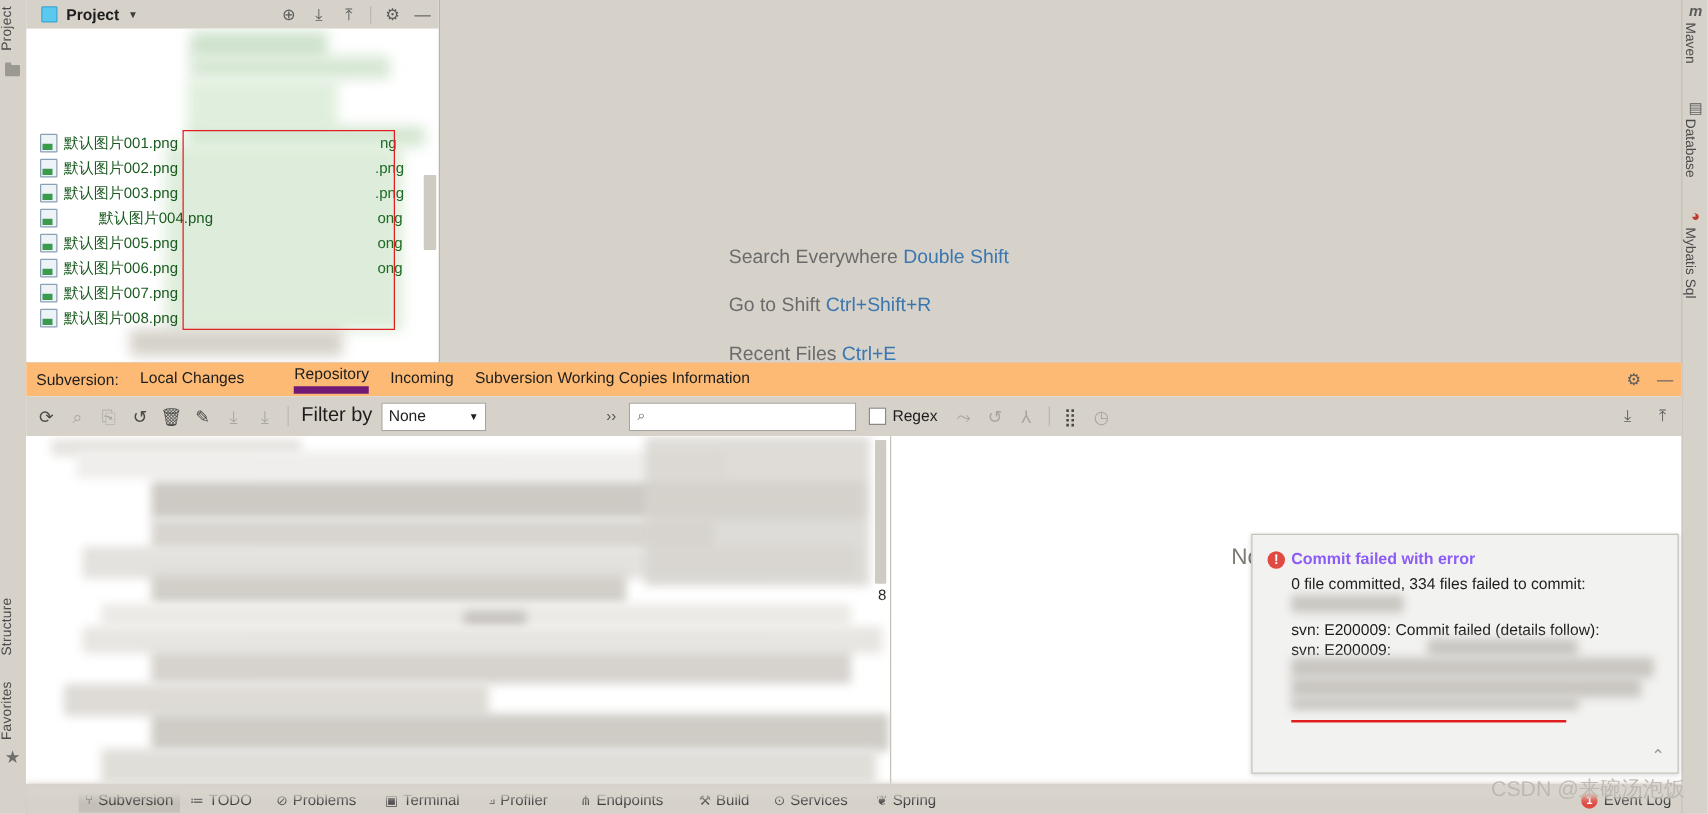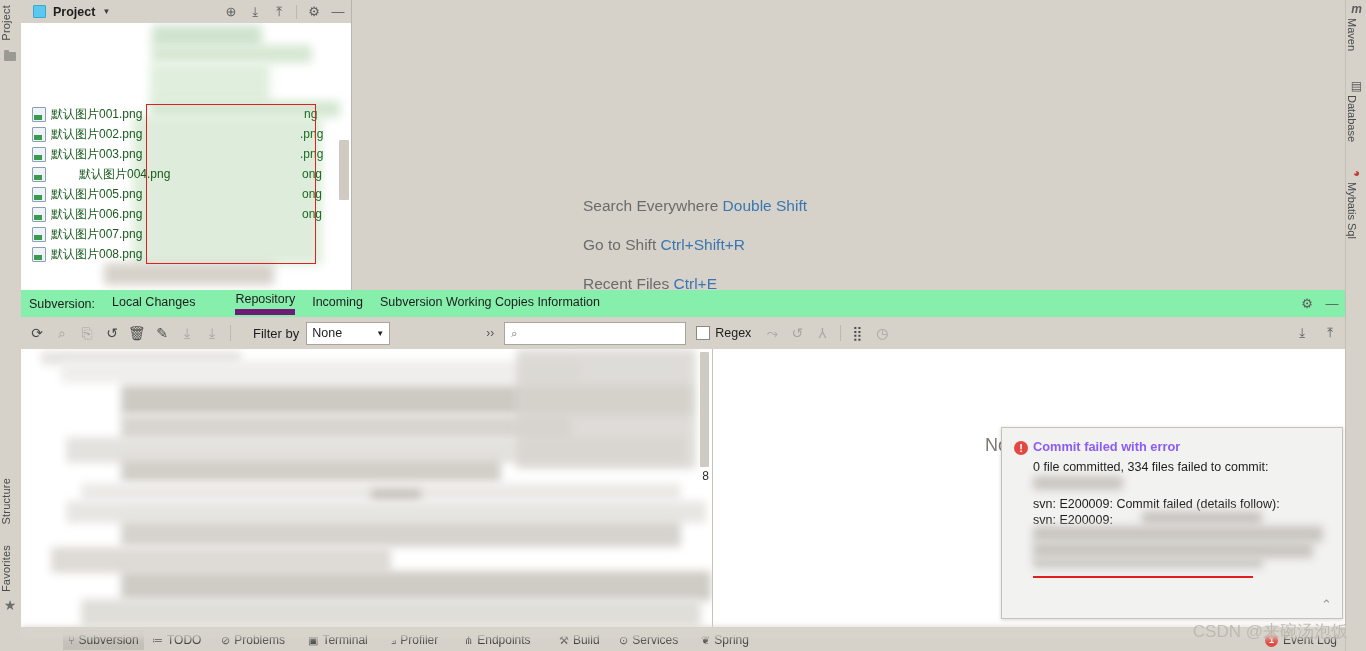--- a/index.html
+++ b/index.html
@@ -63,31 +63,31 @@
   .frow{position:absolute;height:20px;left:10px;display:flex;align-items:center;}
   .fico{width:12px;height:13px;background:#eef3f8;border:1px solid #8aa0b4;border-radius:1px;position:relative;flex:none;}
   .fico:after{content:"";position:absolute;left:1px;bottom:1px;width:8px;height:5px;background:#3c9a4e;}
   .fname{margin-left:5px;font-size:12px;color:#1a5a1f;white-space:nowrap;}
   .fsuffix{position:absolute;font-size:12px;color:#1d6a24;}
   #tree-redbox{position:absolute;left:146px;top:104px;width:170px;height:160px;border:1.5px solid #e02020;box-sizing:border-box;}
   #proj-scroll{position:absolute;left:339px;top:140px;width:10px;height:60px;background:#cfcbc3;border-radius:1px;}
 
   
   #svn-window{left:21px;top:290px;width:1324px;height:337px;background:#ffffff;border-top:1px solid #b9b5ad;}
-  #svn-tabbar{position:absolute;left:21px;top:290px;width:1324px;height:27px;background:#86efac;display:flex;align-items:center;}
+  #svn-tabbar{position:absolute;left:21px;top:290px;width:1324px;height:27px;background:#fdba74;display:flex;align-items:center;}
   #svn-label{margin-left:8px;font-size:12.5px;color:#1d1d1d;}
   .svntab{margin-left:17px;font-size:12.5px;color:#1d1d1d;padding-bottom:3px;}
   .svntab.active{border-bottom:6px solid #701a75;margin-left:40px;}
   #svn-tab-icons{position:absolute;right:6px;top:0;height:27px;display:flex;align-items:center;gap:11px;}
 
   #svn-toolbar{position:absolute;left:21px;top:317px;width:1324px;height:32px;background:#d6d2ca;display:flex;align-items:center;}
   .tbico{width:18px;height:18px;margin-left:7px;color:#4a4a4a;font-size:14px;line-height:18px;text-align:center;flex:none;}
   .tbico.dim{color:#a9a6a0;}
   .tbsep{width:1px;height:16px;background:#bdb9b1;margin-left:9px;}
-  #filterby-label{margin-left:22px;font-size:13px;color:#1d1d1d;}
+  #filterby-label{margin-left:10px;font-size:16px;color:#1d1d1d;}
   #filter-select{margin-left:7px;height:21px;min-width:72px;background:#fff;border:1px solid #a9a59d;display:flex;align-items:center;justify-content:space-between;padding:0 5px;font-size:12.5px;color:#1d1d1d;}
   #filter-select .cv{font-size:8px;margin-left:8px;}
   #chev-more{margin-left:96px;font-size:12px;color:#555;}
   #search-box{margin-left:10px;width:168px;height:21px;background:#fff;border:1px solid #a9a59d;display:flex;align-items:center;padding:0 6px;}
   #search-box .sico{font-size:11px;color:#6f6f6f;}
   #search-input{border:none;outline:none;font-size:12px;width:140px;margin-left:5px;font-family:"Liberation Sans",sans-serif;background:transparent;}
   #regex-wrap{margin-left:10px;display:flex;align-items:center;gap:5px;font-size:12.5px;color:#1d1d1d;}
   #regex-box{width:12px;height:12px;border:1px solid #8d8980;background:#fff;}
   #svn-tb-right{position:absolute;right:8px;top:0;height:32px;display:flex;align-items:center;gap:14px;}
 

